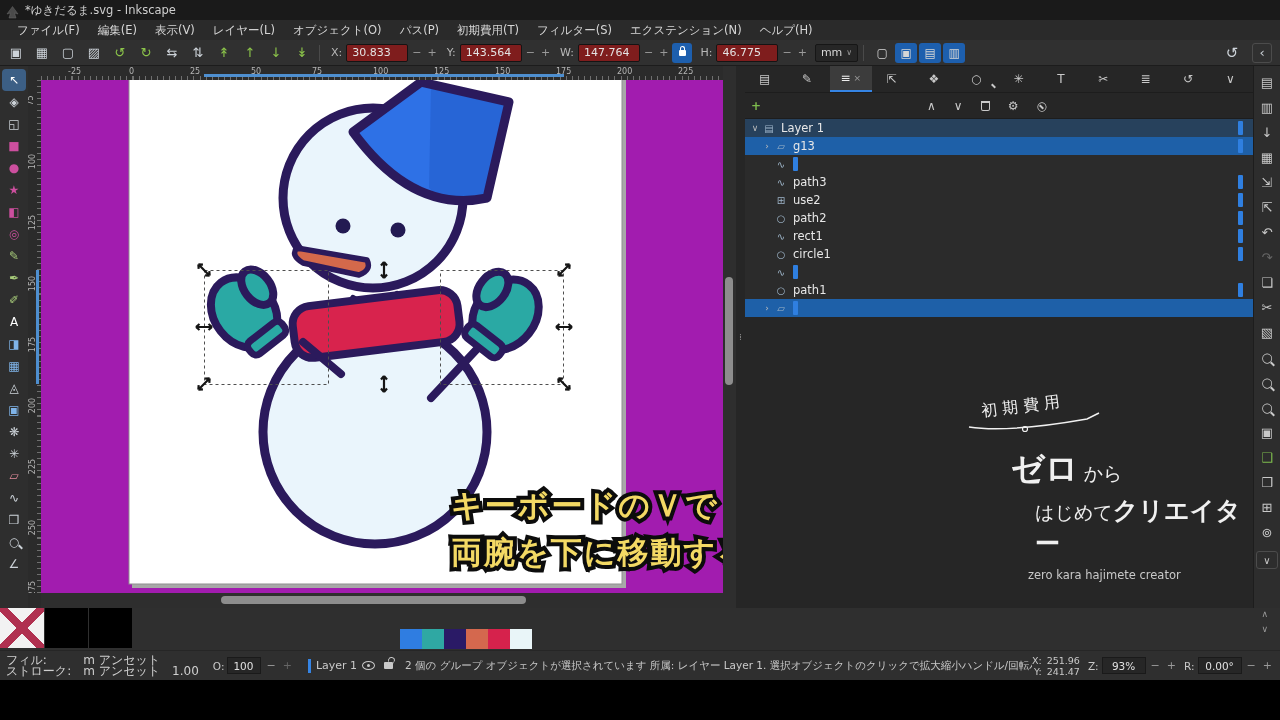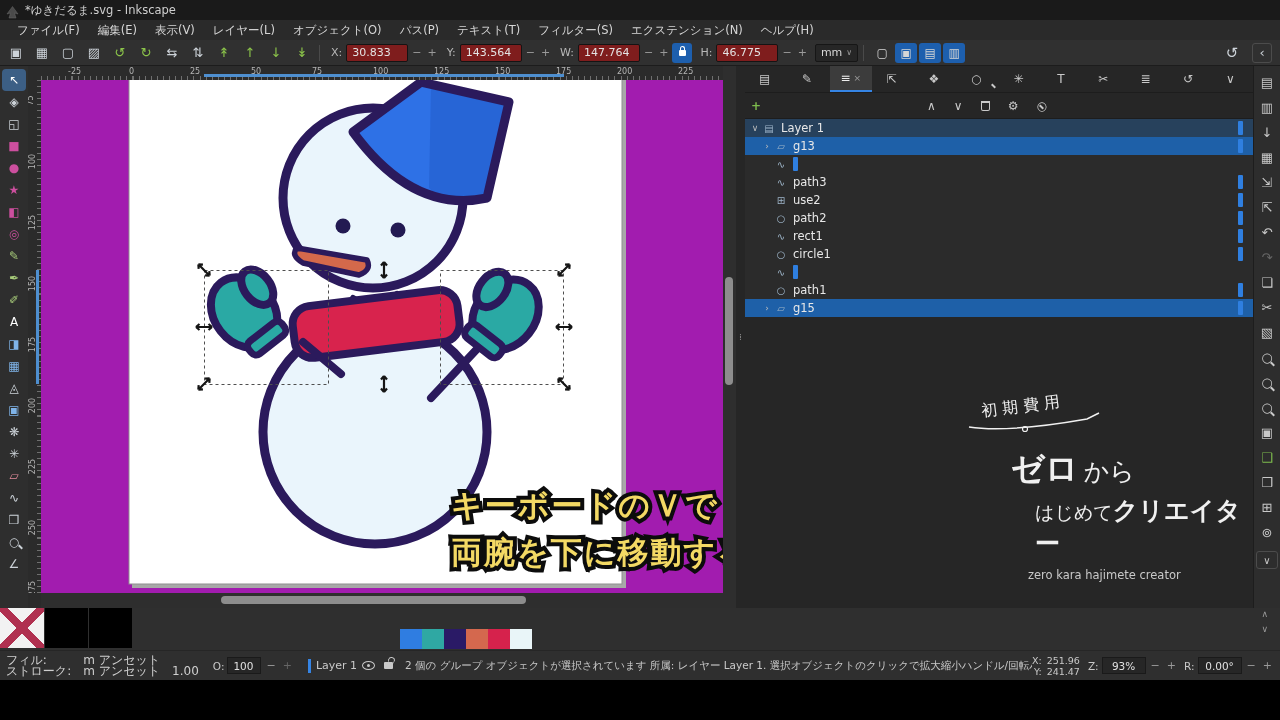--- a/index.html
+++ b/index.html
@@ -86,21 +86,21 @@
   .l-exp { width:12px; margin-left:16px; font-size:9px; color:#bdbdbd; text-align:center; }
   .lrow.layer1 .l-exp { margin-left:4px; }
   .l-icon { width:16px; font-size:10px; color:#9db4c8; text-align:center; margin-right:4px; }
   .l-label { flex:1; }
   .l-tag { width:5px; height:14px; background:#2f7fe0; margin-right:10px; border-radius:1px; }
 
   .watermark { position:absolute; left:228px; top:328px; width:270px; color:#f0f0f0; }
   .wm-tag { position:relative; transform:rotate(-7deg); font-size:16px; letter-spacing:5px; margin-left:8px; width:120px; }
   .wm-line2 { margin:10px 0 0 38px; }
   .wm-big1 { font-size:33px; font-weight:800; }
-  .wm-sm1 { font-size:25px; }
+  .wm-sm1 { font-size:19px; }
   .wm-line3 { margin:2px 0 0 62px; }
   .wm-sm2 { font-size:19px; }
   .wm-big2 { font-size:25px; font-weight:800; }
   .wm-romaji { margin:8px 0 0 55px; font-size:11.5px; color:#c9c9c9; }
 
   
   .cmdbar { width:27px; background:#2d2d2d; border-left:1px solid #1d1d1d; display:flex; flex-direction:column; align-items:center; padding-top:4px; }
   .cb-icon { width:22px; height:25px; display:flex; align-items:center; justify-content:center; font-size:13px; color:#c9c9c9; }
   .cb-icon.dim { color:#666; }
   .cb-icon.green { color:#7dbb4d; }
@@ -159,21 +159,21 @@
     </div>
 
     <div class="menubar">
 
     <span class="menu-item">ファイル(F)</span>
         <span class="menu-item">編集(E)</span>
         <span class="menu-item">表示(V)</span>
         <span class="menu-item">レイヤー(L)</span>
         <span class="menu-item">オブジェクト(O)</span>
         <span class="menu-item">パス(P)</span>
-        <span class="menu-item">テキスト(T)</span>
+        <span class="menu-item">初期費用(T)</span>
         <span class="menu-item">フィルター(S)</span>
         <span class="menu-item">エクステンション(N)</span>
         <span class="menu-item">ヘルプ(H)</span>
       </div>
 
     <div class="toolctrl">
       <span style="display:flex;gap:2px;">
 
       <span class="tc-icon" style="color:#ccd2d8">▣</span>
           <span class="tc-icon" style="color:#ccd2d8">▦</span>
@@ -468,21 +468,20 @@
             </div>
             <div class="lrow">
               <span class="l-exp"></span>
               <span class="l-icon">○</span>
               <span class="l-label">path1</span>
               <span class="l-tag"></span>
             </div>
             <div class="lrow sel">
               <span class="l-exp">›</span>
               <span class="l-icon">▱</span>
-              <span class="l-label">g15</span>
               <span class="l-tag"></span>
             </div>
           </div>
 
         <div class="watermark">
           <div class="wm-tag">初期費用</div>
           <svg width="150" height="22" viewBox="0 0 150 22" style="margin:-4px 0 0 -6px;">
             <path d="M2 16 Q 40 22 120 8 L 132 2" stroke="#f0f0f0" stroke-width="1.5" fill="none"></path>
             <circle cx="58" cy="18" r="2.5" stroke="#f0f0f0" stroke-width="1.2" fill="none"></circle>
           </svg>

